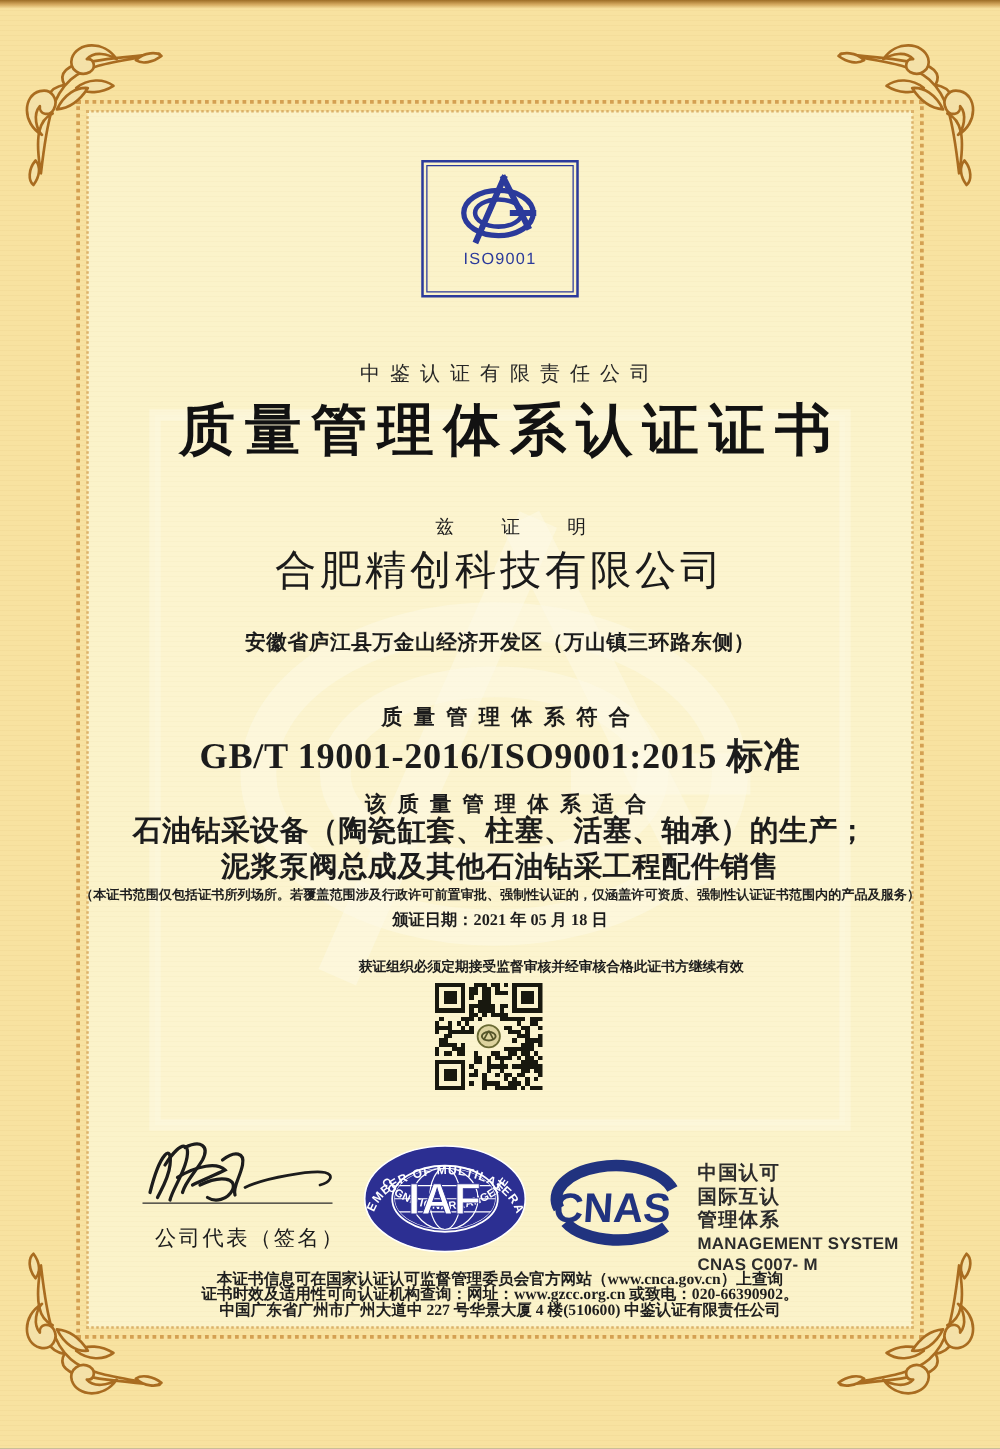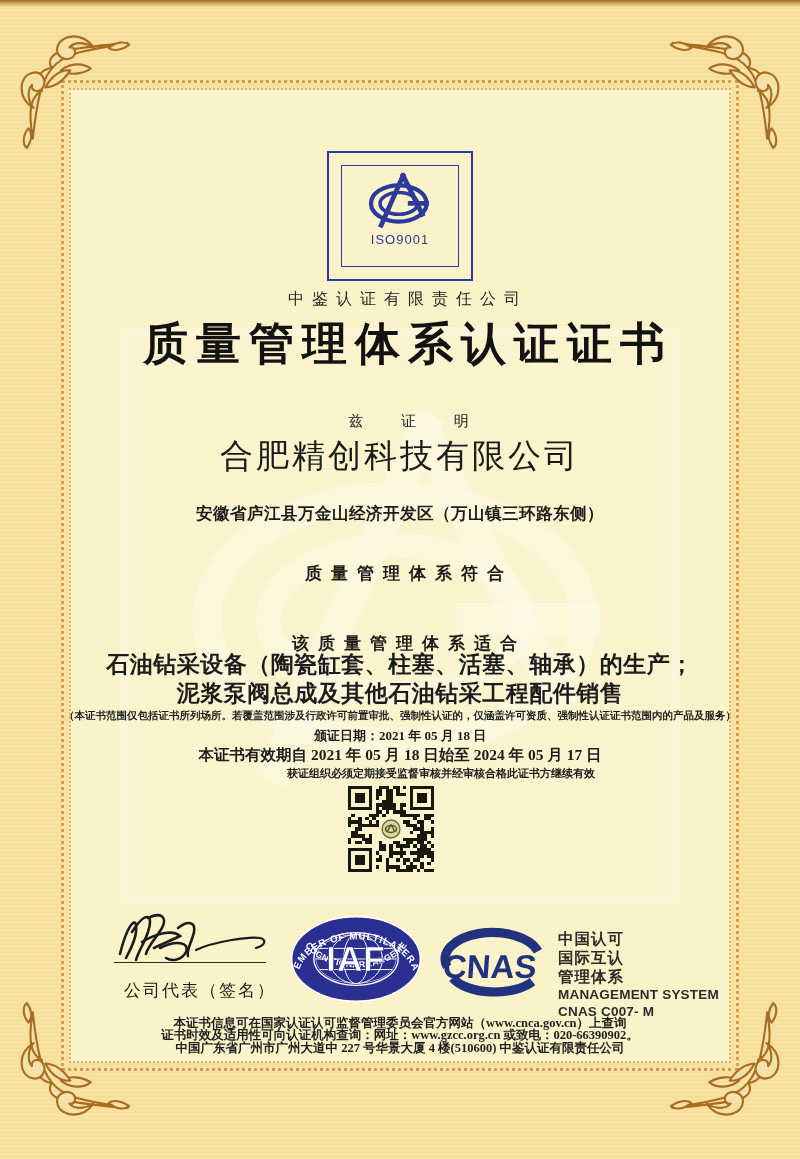--- a/index.html
+++ b/index.html
@@ -23,22 +23,22 @@
   .corner.tl{left:8px;top:26px;}
   .corner.tr{right:8px;top:26px;transform:scaleX(-1);}
   .corner.bl{left:8px;bottom:34px;transform:scaleY(-1);}
   .corner.br{right:8px;bottom:34px;transform:scale(-1,-1);}
   
   .watermark{position:absolute;left:118px;top:326px;width:564px;height:580px;opacity:.55;z-index:1;pointer-events:none;}
   
   .content{position:absolute;inset:0;z-index:6;}
   .abs{position:absolute;}
   .cw{left:0;width:100%;text-align:center;}
-  .logo-box{top:151px;left:50%;transform:translateX(-50%);width:118px;height:102px;
-    border:2px solid #2b3a9b;padding:12px;background:rgba(255,255,255,0.0);}
+  .logo-box{top:128px;left:50%;transform:translateX(-50%);width:118px;height:102px;
+    border:2px solid #2b3a9b;padding:2px;background:rgba(255,255,255,0.0);}
   .logo-box-inner{width:100%;height:100%;border:1px solid #2b3a9b;box-sizing:border-box;
     display:flex;flex-direction:column;align-items:center;justify-content:flex-start;padding-top:6px;}
   .iso-label{font-family:"Liberation Sans","DejaVu Sans",sans-serif;color:#2b3a9b;font-size:13px;letter-spacing:1px;margin-top:2px;}
   .issuer{top:289px;font-size:16px;letter-spacing:8px;padding-left:8px;font-weight:500;color:#262626;}
   .title{top:314px;font-size:45px;font-weight:700;letter-spacing:8px;padding-left:8px;color:#121212;}
   .certno{top:384px;right:100px;font-size:17px;font-weight:700;letter-spacing:.5px;}
   .certify{top:412px;font-size:15px;letter-spacing:17px;padding-left:17px;font-weight:500;}
   .company{top:434px;font-size:33px;font-weight:500;letter-spacing:3px;color:#1b1b1b;}
   .address{top:503px;font-size:16.5px;font-weight:600;letter-spacing:.5px;}
   .credit{top:537px;right:100px;font-size:15px;font-weight:600;}
@@ -130,26 +130,26 @@
         <div class="iso-label">ISO9001</div>
       </div>
     </div>
 
     <div class="abs cw issuer">中鉴认证有限责任公司</div>
     <div class="abs cw title">质量管理体系认证证书</div>
     <div class="abs cw certify">兹 证 明</div>
     <div class="abs cw company">合肥精创科技有限公司</div>
     <div class="abs cw address">安徽省庐江县万金山经济开发区（万山镇三环路东侧）</div>
     <div class="abs cw conform">质量管理体系符合</div>
+    <div class="abs cw standard">GB/T 19001-2016/ISO9001:2015 标准</div>
     <div class="abs cw scope-intro">该质量管理体系适合</div>
     <div class="abs cw scope1">石油钻采设备（陶瓷缸套、柱塞、活塞、轴承）的生产；</div>
     <div class="abs cw scope2">泥浆泵阀总成及其他石油钻采工程配件销售</div>
     <div class="abs cw note">（本证书范围仅包括证书所列场所。若覆盖范围涉及行政许可前置审批、强制性认证的，仅涵盖许可资质、强制性认证证书范围内的产品及服务）</div>
     <div class="abs cw issue-date">颁证日期：2021 年 05 月 18 日</div>
-    <div class="abs cw validity">本证书有效期自 2021 年 05 月 18 日始至 2024 年 05 月 17 日</div>
     <div class="abs cw supervision">获证组织必须定期接受监督审核并经审核合格此证书方继续有效</div>
 
     <svg class="abs qr" viewBox="0 0 25 25">
       <g id="qr-modules" fill="#18180f" shape-rendering="crispEdges">
           <rect x="0" y="9" width="1" height="1"></rect>
           <rect x="0" y="10" width="1" height="1"></rect>
           <rect x="0" y="11" width="1" height="1"></rect>
           <rect x="0" y="15" width="1" height="1"></rect>
           <rect x="0" y="16" width="1" height="1"></rect>
           <rect x="1" y="8" width="1" height="1"></rect>

